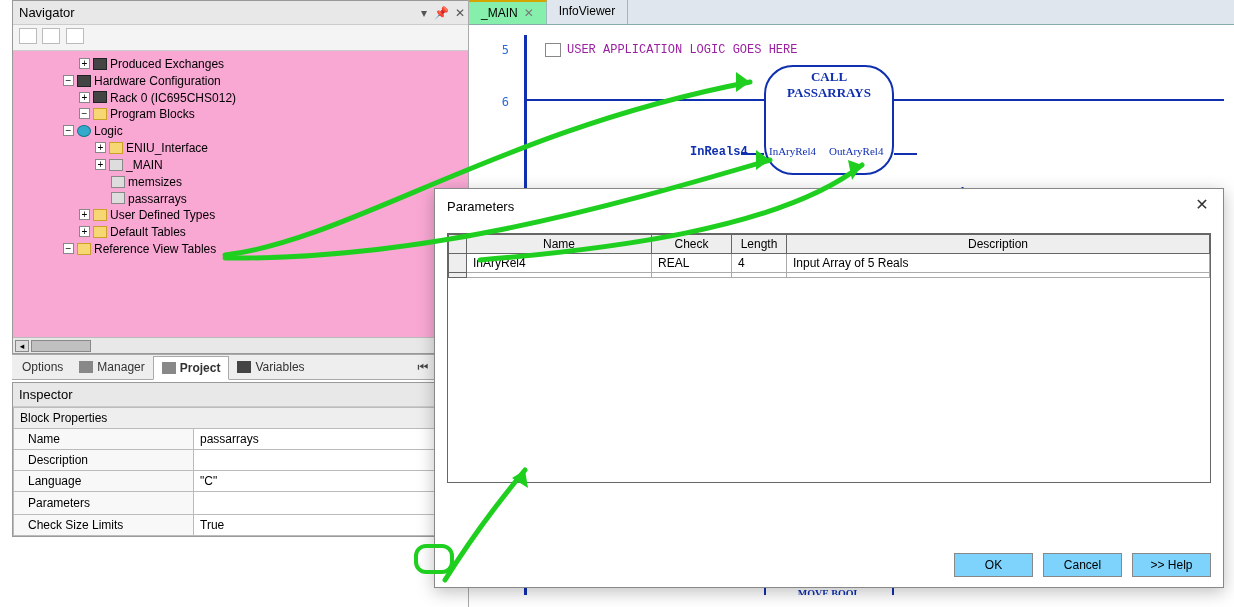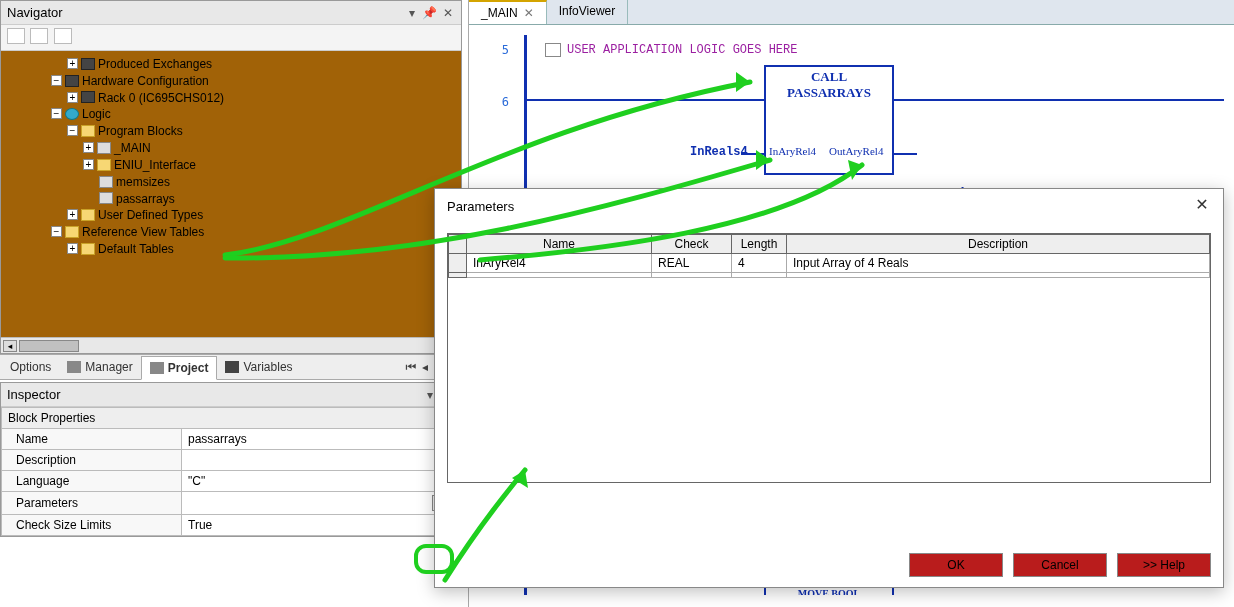--- a/index.html
+++ b/index.html
@@ -1,29 +1,29 @@
 <!DOCTYPE html>
 <html><head>
 <meta charset="utf-8">
 <style>
 * { box-sizing: border-box; margin: 0; padding: 0; font-family: "Segoe UI", Tahoma, sans-serif; font-size: 12px; }
 body { width: 1234px; height: 607px; background: #fff; position: relative; overflow: hidden; color: #000; }
 
 
-.left { position: absolute; left: 0; top: 0; width: 462px; height: 607px; background: #fff; }
+.left { position: absolute; left: 12px; top: 0; width: 462px; height: 607px; background: #fff; }
 
 
 .nav-panel { border: 1px solid #999; background: #f0f0f0; }
 .panel-title { background: #e8e8e8; padding: 4px 6px; display: flex; align-items: center; border-bottom: 1px solid #ccc; }
 .panel-title span.t { flex: 1; font-size: 13px; }
 .panel-title .ico { width: 14px; height: 14px; margin-left: 4px; cursor: pointer; display: inline-flex; align-items:center; justify-content:center; color:#555; }
 .toolbar-small { padding: 3px 6px; border-bottom: 1px solid #ccc; background:#f4f4f4; }
 .toolbar-small span { display:inline-block; width:18px; height:16px; border:1px solid #bbb; margin-right:2px; background:#fff; }
 
-.tree { background: #a16207; height: 286px; overflow: auto; padding: 4px 2px; }
+.tree { background: #f9a8d4; height: 286px; overflow: auto; padding: 4px 2px; }
 .tree ul { list-style: none; padding-left: 16px; }
 .tree li { padding: 1px 0; white-space: nowrap; }
 .tree .exp { display:inline-block; width:11px; height:11px; border:1px solid #888; text-align:center; line-height:9px; font-size:10px; margin-right:3px; background:#fff; cursor:pointer; }
 .tree .ic { display:inline-block; width:14px; height:12px; vertical-align:middle; margin-right:3px; }
 .tree .lbl { vertical-align: middle; }
 .ic-fold { background:#f7d774; border:1px solid #c9a227; }
 .ic-blk { background:#ddd; border:1px solid #888; }
 .ic-dev { background:#444; border:1px solid #222; }
 .ic-logic { background:#3ac; border:1px solid #178; border-radius:50%; }
 
@@ -44,21 +44,21 @@
 .ptable { width:100%; border-collapse: collapse; }
 .ptable th { text-align:left; background:#eee; border:1px solid #bbb; padding:3px 6px; font-weight:normal; }
 .ptable td { border:1px solid #bbb; padding:3px 6px; background:#fff; }
 .ptable td.k { width:180px; background:#f8f8f8; padding-left:14px; }
 .ptable .ellips { float:right; width:22px; height:16px; border:1px solid #888; background:#f0f0f0; text-align:center; line-height:12px; cursor:pointer; font-weight:bold; letter-spacing:1px; }
 
 
 .right { position:absolute; left:468px; top:0; right:0; height:607px; background:#fff; border-left:1px solid #aaa; }
 .doc-tabs { display:flex; background:#dfe6ee; border-bottom:1px solid #8aa; }
 .doc-tabs .dt { padding:4px 12px; border-right:1px solid #9bb; cursor:pointer; }
-.doc-tabs .dt.active { background:#ffffff; border-top:2px solid #d4a400; }
+.doc-tabs .dt.active { background:#86efac; border-top:2px solid #d4a400; }
 .doc-tabs .dt .x { margin-left:6px; color:#777; cursor:pointer; }
 .ladder { position:relative; height:570px; background:#fff; overflow:hidden; padding:6px 6px; }
 .rung-no { position:absolute; left:10px; width:30px; text-align:right; color:#2a6bd9; font-family:Consolas,monospace; }
 .comment-txt { position:absolute; color:#9b1fa1; font-family:"Courier New",monospace; font-size:12px; }
 .comment-ic { position:absolute; width:16px; height:14px; border:1px solid #888; background:#fff; }
 .rail { position:absolute; width:3px; background:#1030b0; }
 .wire { position:absolute; height:2px; background:#1030b0; }
 .block { position:absolute; border:2px solid #1030b0; background:#fff; }
 .block .hd { color:#1030b0; font-weight:bold; text-align:center; font-family:"Times New Roman",serif; font-size:13px; padding:2px 0; }
 .pin-lbl { position:absolute; color:#1030b0; font-family:"Times New Roman",serif; font-size:12px; font-weight:bold; }
@@ -71,21 +71,21 @@
 .dlg-head .close { width:18px; height:18px; cursor:pointer; text-align:center; line-height:16px; font-size:16px; color:#333; }
 .dlg-tabs { display:flex; padding:0 12px; border-bottom:1px solid #aaa; margin-top:8px; }
 .dlg-tabs .dtab { padding:4px 12px; border:1px solid #aaa; border-bottom:none; background:#f0f0f0; margin-right:0; cursor:pointer; position:relative; top:1px; }
 .dlg-tabs .dtab.active { background:#fff; border-bottom:1px solid #fff; }
 .grid-wrap { margin:10px 12px; border:1px solid #666; height:250px; overflow:auto; }
 .grid { width:100%; border-collapse:collapse; }
 .grid th { border:1px solid #666; background:#eee; padding:2px 4px; font-weight:normal; text-align:center; }
 .grid td { border:1px solid #aaa; padding:2px 6px; background:#fff; }
 .grid .rowhead { width:18px; background:#eee; border:1px solid #666; }
 .dlg-btns { position:absolute; right:12px; bottom:10px; display:flex; gap:10px; }
-.dlg-btns button { width:94px; height:24px; border:1px solid #888; background:#b91c1c; cursor:pointer; }
+.dlg-btns button { width:79px; height:24px; border:1px solid #888; background:#7dd3fc; cursor:pointer; }
 
 
 .anno { position:absolute; pointer-events:none; }
 .anno path { stroke:#1fcf1f; stroke-width:5; fill:none; stroke-linecap:round; }
 .anno circle, .anno rect.ring { stroke:#1fcf1f; stroke-width:4; fill:none; }
 .anno polygon { fill:#1fcf1f; }
 </style>
 </head>
 <body>
 
@@ -101,29 +101,29 @@
     <div class="toolbar-small">
       <span></span>
       <span></span>
       <span></span>
     </div>
     <div class="tree">
       <ul>
         <li style="padding-left:48px;"><span class="exp">+</span><span class="ic ic-dev"></span><span class="lbl">Produced Exchanges</span></li>
         <li style="padding-left:32px;"><span class="exp">−</span><span class="ic ic-dev"></span><span class="lbl">Hardware Configuration</span></li>
         <li style="padding-left:48px;"><span class="exp">+</span><span class="ic ic-dev"></span><span class="lbl">Rack 0 (IC695CHS012)</span></li>
+        <li style="padding-left:48px;"><span class="exp">−</span><span class="ic ic-fold"></span><span class="lbl">Program Blocks</span></li>
         <li style="padding-left:32px;"><span class="exp">−</span><span class="ic ic-logic"></span><span class="lbl">Logic</span></li>
-        <li style="padding-left:48px;"><span class="exp">−</span><span class="ic ic-fold"></span><span class="lbl">Program Blocks</span></li>
+        <li style="padding-left:64px;"><span class="exp">+</span><span class="ic ic-fold"></span><span class="lbl">ENIU_Interface</span></li>
         <li style="padding-left:64px;"><span class="exp">+</span><span class="ic ic-blk"></span><span class="lbl">_MAIN</span></li>
-        <li style="padding-left:64px;"><span class="exp">+</span><span class="ic ic-fold"></span><span class="lbl">ENIU_Interface</span></li>
         <li style="padding-left:80px;"><span class="ic ic-blk"></span><span class="lbl">memsizes</span></li>
         <li style="padding-left:80px;"><span class="ic ic-blk"></span><span class="lbl">passarrays</span></li>
         <li style="padding-left:48px;"><span class="exp">+</span><span class="ic ic-fold"></span><span class="lbl">User Defined Types</span></li>
+        <li style="padding-left:48px;"><span class="exp">+</span><span class="ic ic-fold"></span><span class="lbl">Default Tables</span></li>
         <li style="padding-left:32px;"><span class="exp">−</span><span class="ic ic-fold"></span><span class="lbl">Reference View Tables</span></li>
-        <li style="padding-left:48px;"><span class="exp">+</span><span class="ic ic-fold"></span><span class="lbl">Default Tables</span></li>
       </ul>
     </div>
     <div class="scroll-h">
       <div class="arr" style="left:2px;">◂</div>
       <div class="thumb" style="left:18px;"></div>
       <div class="arr" style="right:2px;">▸</div>
     </div>
   </div>
 
   <div class="tabrow">
@@ -195,21 +195,21 @@
   <div class="ladder">
     <div class="rung-no" style="top:18px;">5</div>
     <div class="rung-no" style="top:70px;">6</div>
     <div class="comment-ic" style="left:76px; top:18px;"></div>
     <div class="comment-txt" style="left:98px; top:18px;">USER APPLICATION LOGIC GOES HERE</div>
 
     <div class="rail" style="left:55px; top:10px; height:560px;"></div>
 
     <div class="wire" style="left:55px; top:74px; width:240px;"></div>
 
-    <div class="block" style="left:295px; top:40px; width:130px; height:110px;">
+    <div class="block" style="left:295px; top:40px; width:130px; height:110px;border-radius:29px;">
       <div class="hd">CALL</div>
       <div class="hd" style="margin-top:-4px;">PASSARRAYS</div>
     </div>
 
     <div class="wire" style="left:425px; top:74px; width:330px;"></div>
 
     <div class="wire" style="left:272px; top:128px; width:23px;"></div>
     <div class="wire" style="left:425px; top:128px; width:23px;"></div>
 
     <div class="pin-lbl" style="left:221px; top:120px;font-family:Liberation Mono, monospace;">InReals4</div>
@@ -236,21 +236,21 @@
         <th style="width:185px;">Name</th>
         <th style="width:80px;">Check</th>
         <th style="width:55px;">Length</th>
         <th>Description</th>
       </tr>
       <tr>
         <td class="rowhead"></td>
         <td>InAryRel4</td>
         <td>REAL</td>
         <td>4</td>
-        <td>Input Array of 4 Reals</td>
+        <td>Input Array of 5 Reals</td>
       </tr>
       <tr>
         <td class="rowhead"></td>
             <td></td>
             <td></td>
             <td></td>
             <td></td>
       </tr>
     </tbody>
       </table>

